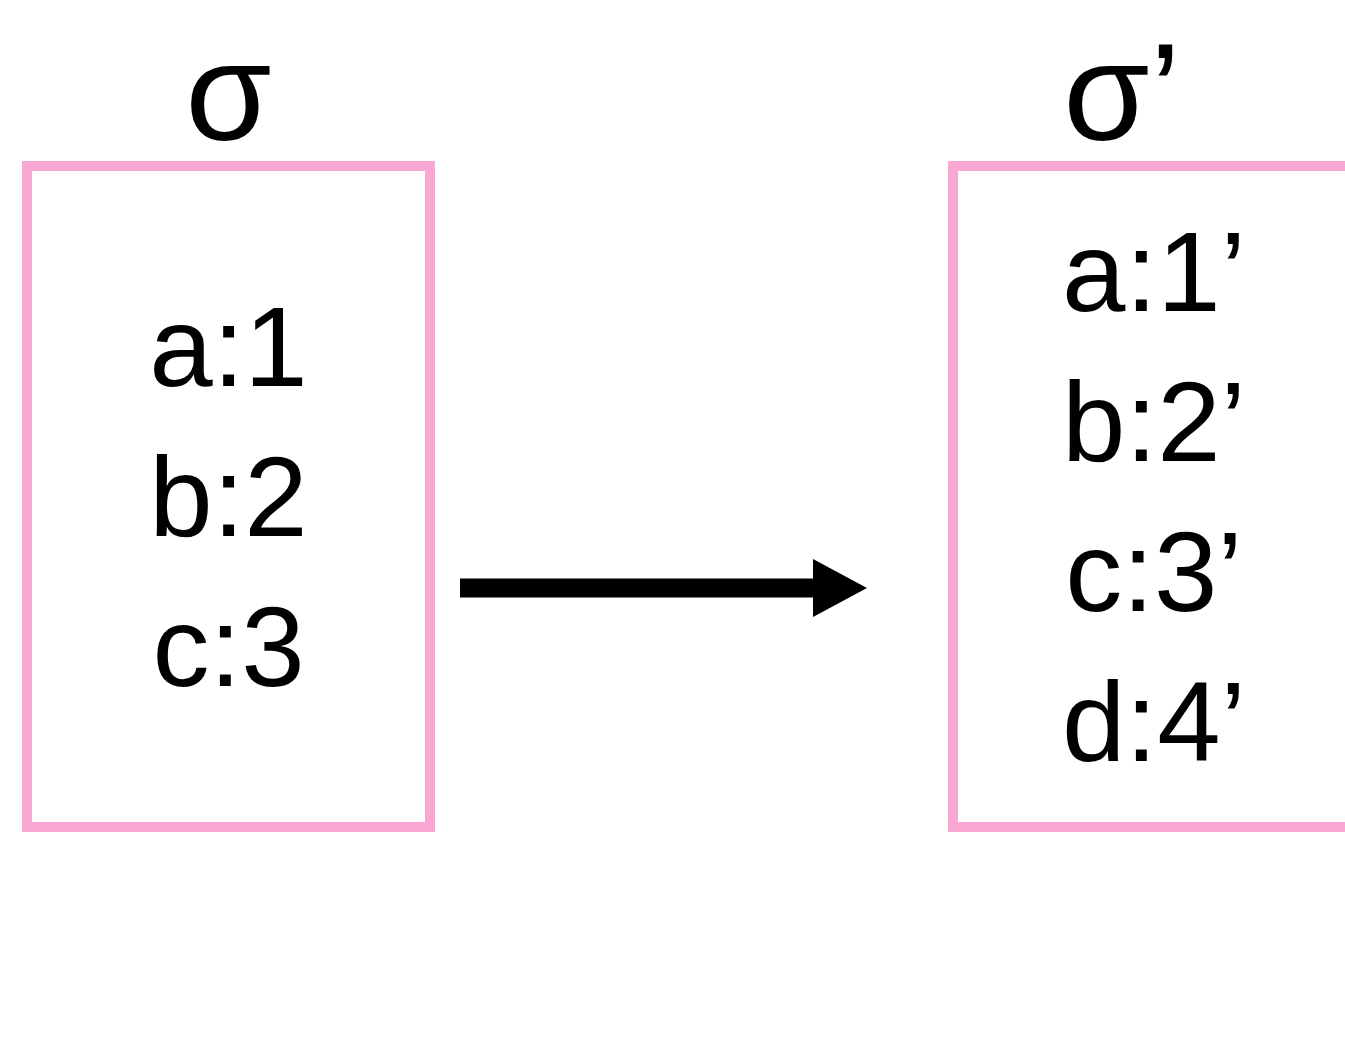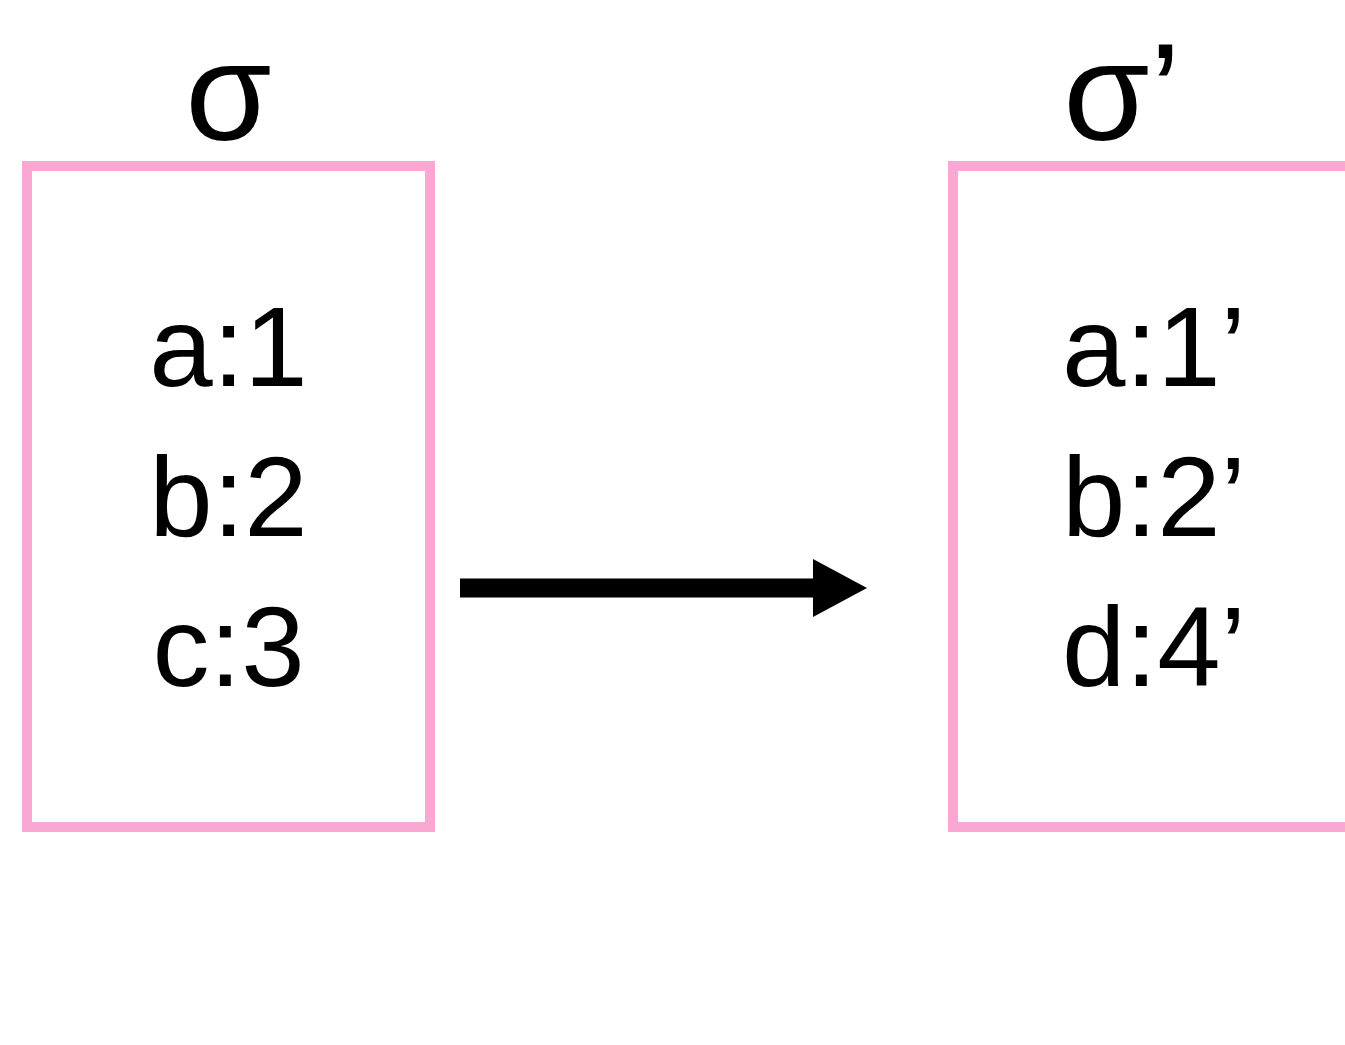--- a/index.html
+++ b/index.html
@@ -64,20 +64,21 @@
 
   <div class="state-box left">
     <div class="entry">a:1</div>
     <div class="entry">b:2</div>
     <div class="entry">c:3</div>
   </div>
 
   <div class="state-box right">
     <div class="entry">a:1’</div>
     <div class="entry">b:2’</div>
+    <div class="entry">c:3’</div>
     <div class="entry">d:4’</div>
   </div>
 
   <svg class="arrow-svg" viewBox="0 0 425 86" xmlns="http://www.w3.org/2000/svg" aria-hidden="true">
     <line x1="5" y1="43" x2="362" y2="43" stroke="#000000" stroke-width="19"></line>
     <polygon points="358,14 412,43 358,72" fill="#000000"></polygon>
   </svg>
 
 </div>
 

